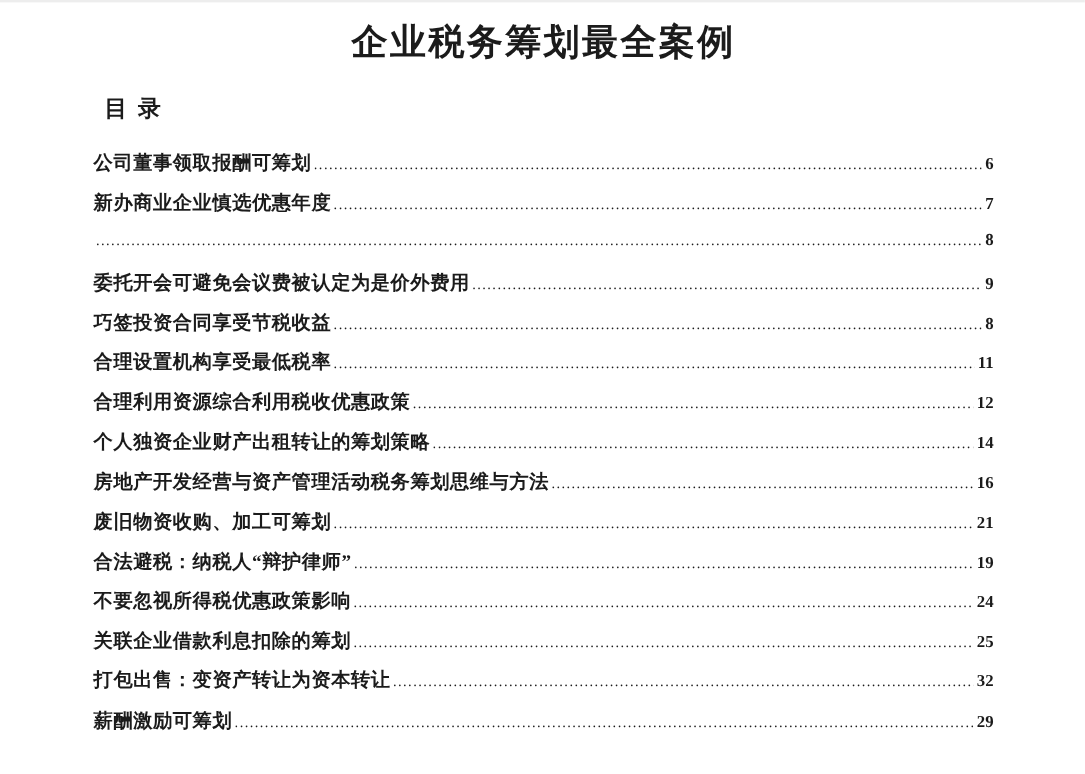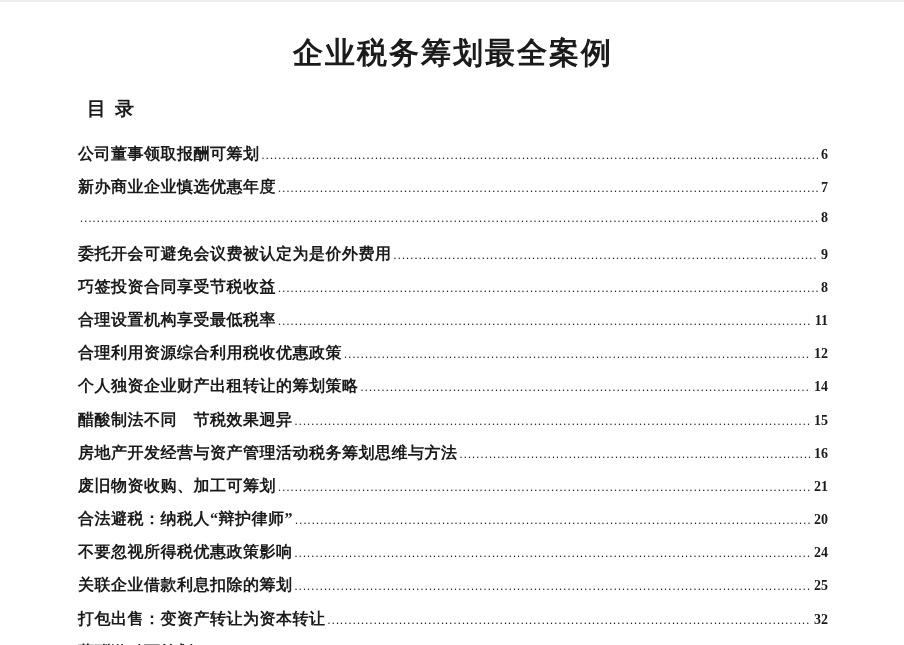--- a/index.html
+++ b/index.html
@@ -12,21 +12,21 @@
     color: #1b1b1b;
     font-family: "Liberation Serif", "DejaVu Serif", serif;
   }
   body { border-top: 2px solid #ededed; box-sizing: border-box; }
 
   .doc {
     padding: 0 76px 0 78px;
   }
 
   .doc-title {
-    margin: 33px 0 0 0;
+    margin: 16px 0 0 0;
     font-size: 30px;
     line-height: 36px;
     font-weight: bold;
     text-align: center;
     letter-spacing: 2px;
     white-space: nowrap;
   }
 
   .toc-heading {
     margin: 26px 0 0 0;
@@ -126,42 +126,37 @@
     <span class="leader"></span>
     <span class="entry-page">12</span>
   </li>
 
   <li class="toc-row">
     <span class="entry-title">个人独资企业财产出租转让的筹划策略</span>
     <span class="leader"></span>
     <span class="entry-page">14</span>
   </li>
 
-  <li class="toc-row">
-    <span class="entry-title">醋酸制法不同　节税效果迥异</span>
-    <span class="leader"></span>
-    <span class="entry-page">15</span>
-  </li>
 
   <li class="toc-row">
     <span class="entry-title">房地产开发经营与资产管理活动税务筹划思维与方法</span>
     <span class="leader"></span>
     <span class="entry-page">16</span>
   </li>
 
   <li class="toc-row">
     <span class="entry-title">废旧物资收购、加工可筹划</span>
     <span class="leader"></span>
     <span class="entry-page">21</span>
   </li>
 
   <li class="toc-row">
     <span class="entry-title">合法避税：纳税人“辩护律师”</span>
     <span class="leader"></span>
-    <span class="entry-page">20</span>
+    <span class="entry-page">19</span>
   </li>
 
   <li class="toc-row">
     <span class="entry-title">不要忽视所得税优惠政策影响</span>
     <span class="leader"></span>
     <span class="entry-page">24</span>
   </li>
 
   <li class="toc-row">
     <span class="entry-title">关联企业借款利息扣除的筹划</span>

